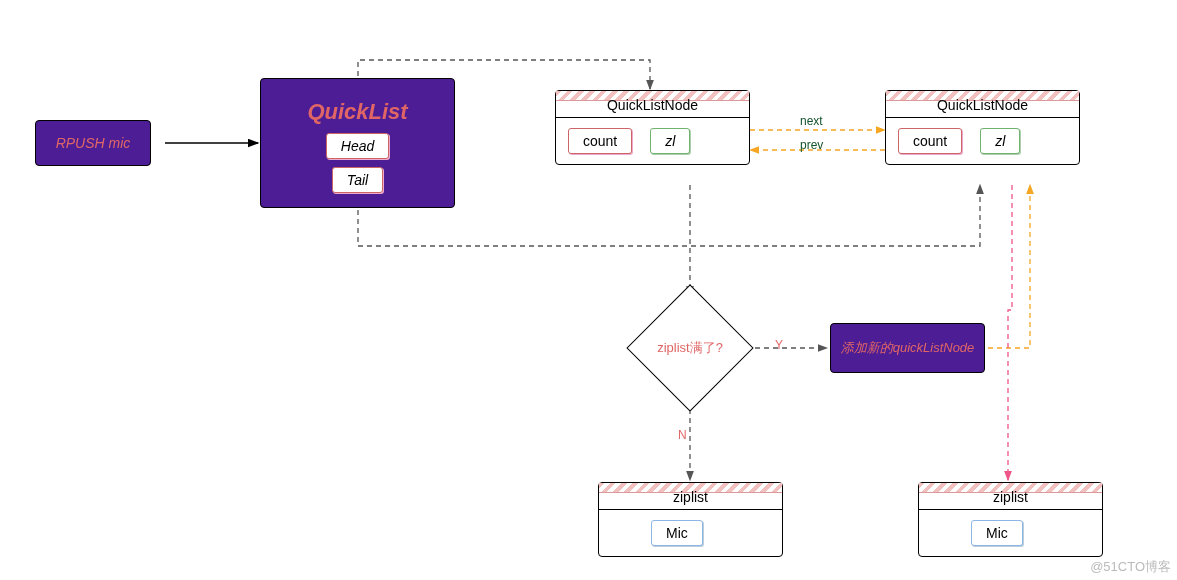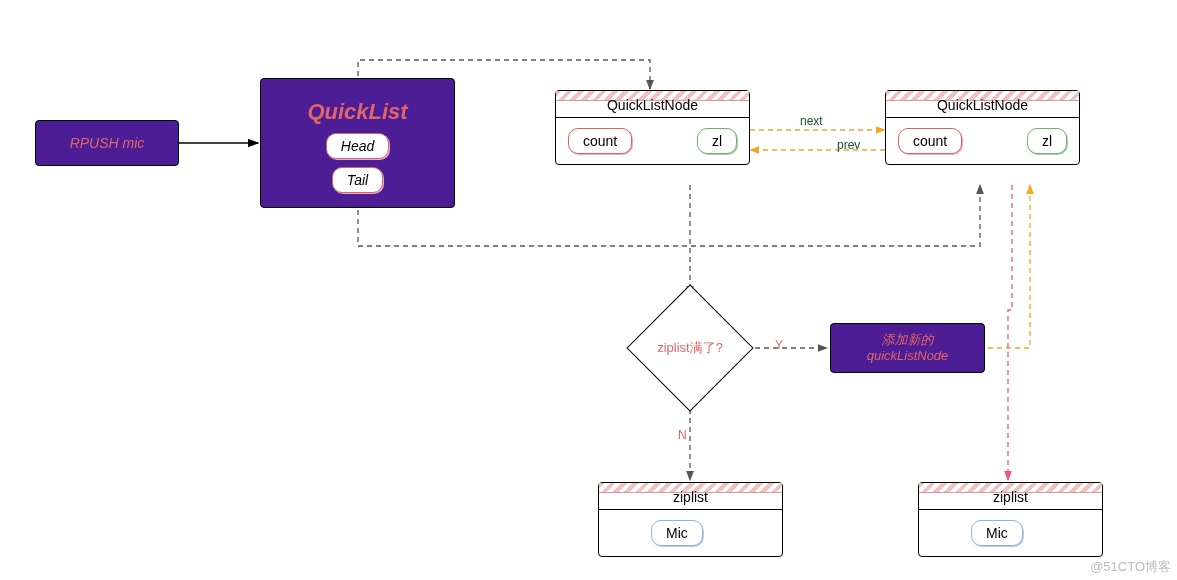--- a/index.html
+++ b/index.html
@@ -27,46 +27,46 @@
   .box.red-text { color: #e06666; }
   .header-band {
     position: absolute;
     top: 0; left: 0; right: 0;
     height: 10px;
     background: repeating-linear-gradient(135deg,#f3c0c0 0,#f3c0c0 4px,#fff 4px,#fff 8px);
     border-bottom: 1px solid #d99;
   }
   .inner-box {
     border: 1.5px solid #c66;
-    border-radius: 10px;
+    border-radius: 3px;
     padding: 4px 14px;
     background: #fff;
     box-shadow: 1px 1px 0 #eac;
     font-size: 14px;
   }
   .inner-box.blue { border-color: #8bb6e6; box-shadow: 1px 1px 0 #bcd; margin-left: 40px; }
-  .inner-box.green { border-color: #6fb36f; box-shadow: 1px 1px 0 #aecfae; }
+  .inner-box.green { border-color: #6fb36f; box-shadow: 1px 1px 0 #aecfae; font-style: italic; }
   .ql-node {
     position: absolute;
     border: 1.5px solid #000;
     border-radius: 4px;
     background: #fff;
     text-align: center;
   }
   .ql-node .title-row {
     position: relative;
     border-bottom: 1px solid #000;
     padding: 6px 0 4px;
     font-size: 14px;
   }
   .ql-node .body-row {
     display: flex;
-    gap: 6px;
+    gap: 18px;
     padding: 10px 12px;
-    justify-content: space-between;
+    justify-content: flex-start;
   }
   .diamond {
     position: absolute;
     width: 90px; height: 90px;
     transform: rotate(45deg);
     border: 1.5px solid #000;
     background: #fff;
   }
   .diamond span {
     position: absolute;
@@ -128,21 +128,21 @@
 
   <line x1="755" y1="348" x2="827" y2="348" stroke="#555" stroke-width="1.3" stroke-dasharray="5,4" marker-end="url(#arr-gray)"></line>
 
   <line x1="690" y1="400" x2="690" y2="480" stroke="#555" stroke-width="1.3" stroke-dasharray="5,4" marker-end="url(#arr-gray)"></line>
 
   <path d="M 988 348 L 1030 348 L 1030 185" fill="none" stroke="#f5a623" stroke-width="1.3" stroke-dasharray="5,4" marker-end="url(#arr-orange)"></path>
 
   <path d="M 1012 185 L 1012 310 L 1008 310 L 1008 480" fill="none" stroke="#e58" stroke-width="1.3" stroke-dasharray="5,4" marker-end="url(#arr-pink)"></path>
 </svg>
 
-<div class="box red-text" style="left:35px; top:120px; width:144px; height:46px;">
+<div class="box red-text" style="left:35px; top:120px; width:116px; height:46px;">
   <span>RPUSH mic</span>
 </div>
 
 <div class="box" style="left:260px; top:78px; width:195px; height:130px; flex-direction:column; gap:8px; padding-top:6px;">
   <div class="orange-text" style="color:#e06666; font-weight:bold; font-size:22px;">QuickList</div>
   <div class="inner-box"><span>Head</span></div>
   <div class="inner-box"><span>Tail</span></div>
 </div>
 
 <div class="ql-node" style="left:555px; top:90px; width:195px;">
@@ -161,29 +161,29 @@
     <div class="header-band"></div>
     <span style="position:relative;">QuickListNode</span>
   </div>
   <div class="body-row">
     <div class="inner-box"><span>count</span></div>
     <div class="inner-box green"><span>zl</span></div>
   </div>
 </div>
 
 <div class="label" style="left:800px; top:114px;">next</div>
-<div class="label" style="left:800px; top:138px;margin-left:37px;">prev</div>
+<div class="label" style="left:800px; top:138px;">prev</div>
 
 <div class="diamond" style="left:645px; top:303px;">
   <span>ziplist满了?</span>
 </div>
 <div class="label red" style="left:775px; top:338px;">Y</div>
 <div class="label red" style="left:678px; top:428px;">N</div>
 
-<div class="box red-text" style="left:830px; top:323px; width:155px; height:50px; flex-direction:column; font-size:13px; line-height:1.2;">
+<div class="box red-text" style="left:830px; top:323px; width:155px; height:50px; flex-direction:row; font-size:13px; line-height:1.2;">
   <span>添加新的</span>
   <span>quickListNode</span>
 </div>
 
 <div class="ql-node" style="left:598px; top:482px; width:185px;">
   <div class="title-row">
     <div class="header-band"></div>
     <span style="position:relative;">ziplist</span>
   </div>
   <div class="body-row">

